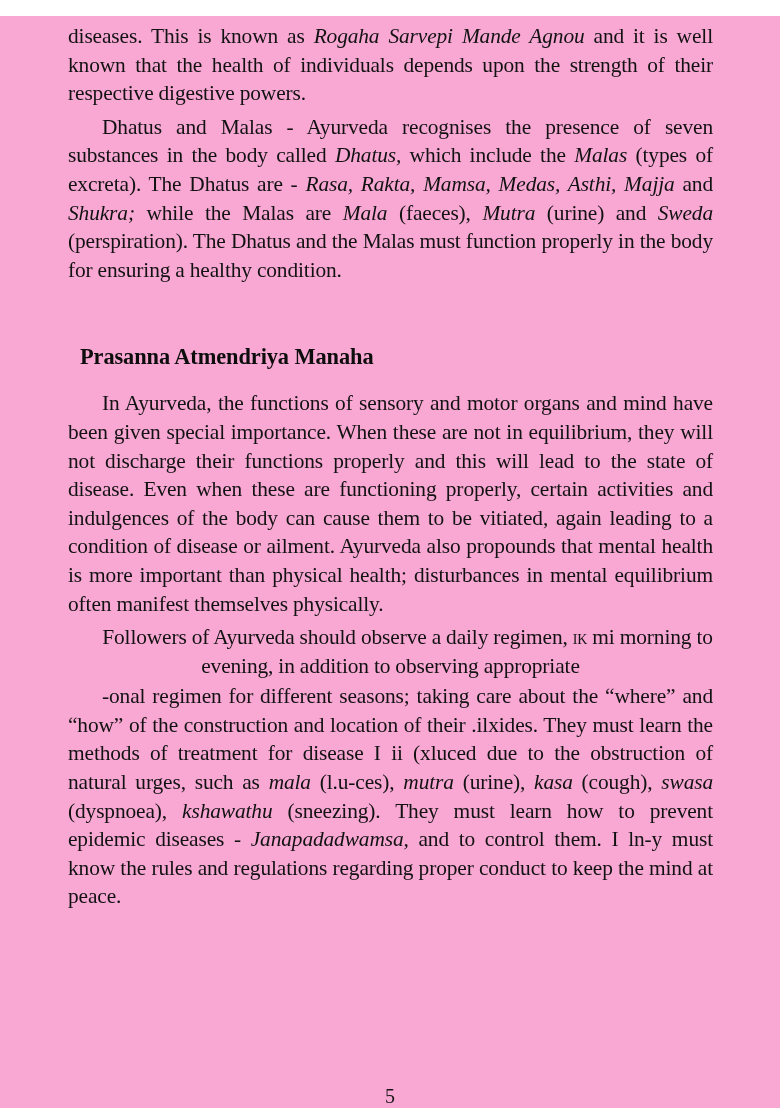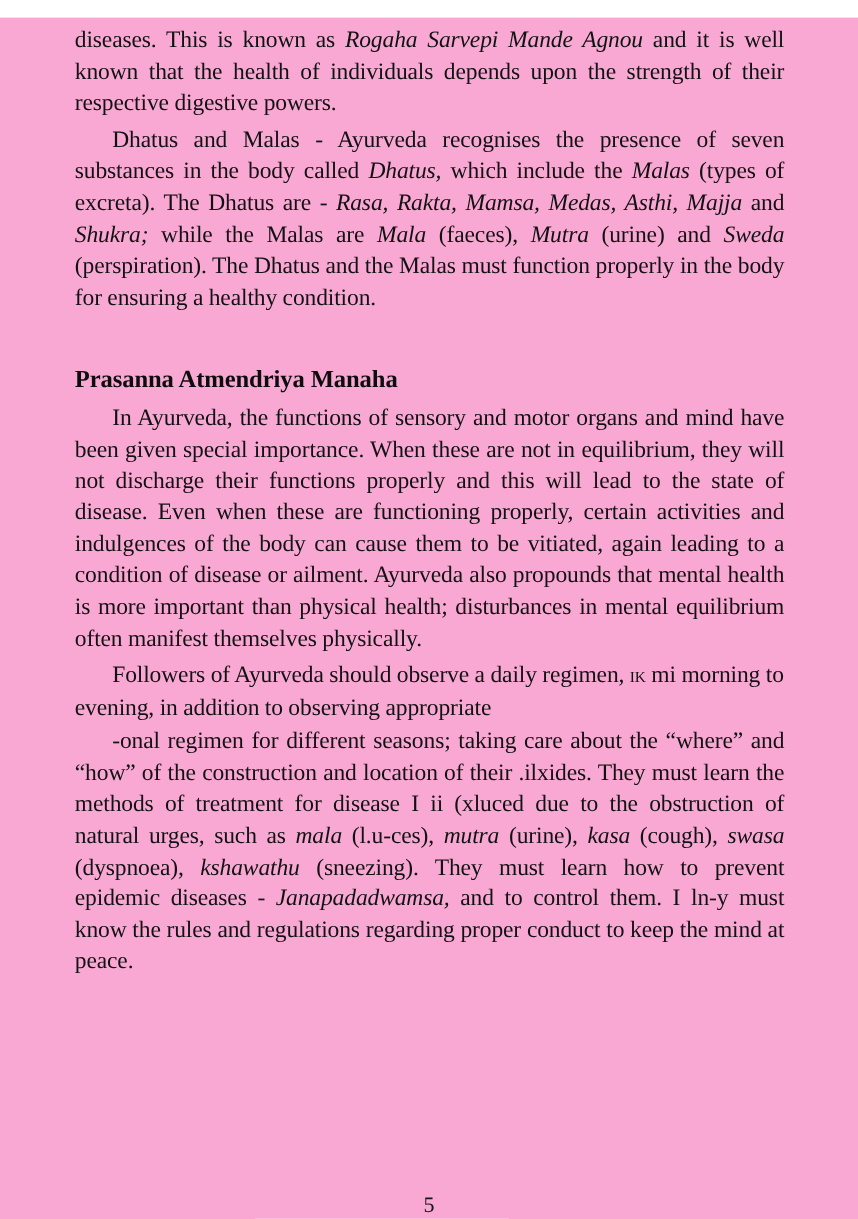--- a/index.html
+++ b/index.html
@@ -37,27 +37,27 @@
     font-size: 21.4px;
     line-height: 28.6px;
     letter-spacing: -0.12px;
     word-spacing: -0.2px;
     color: #121212;
   }
   p.para.indent {
     text-indent: 34px;
   }
   p.para.ragged {
-    text-align: left;
+    text-align: center;
   }
   .gap-sm { height: 5px; }
   .gap-lg { height: 46px; }
   .gap-xs { height: 2px; }
   h2.heading {
-    margin: 0;
+    margin: 12px;
     font-size: 22.4px;
     line-height: 30px;
     font-weight: bold;
     letter-spacing: -0.1px;
     color: #0d0d0d;
   }
   .b { font-weight: normal; }
   .i { font-style: italic; }
   .sc {
     font-variant: small-caps;

